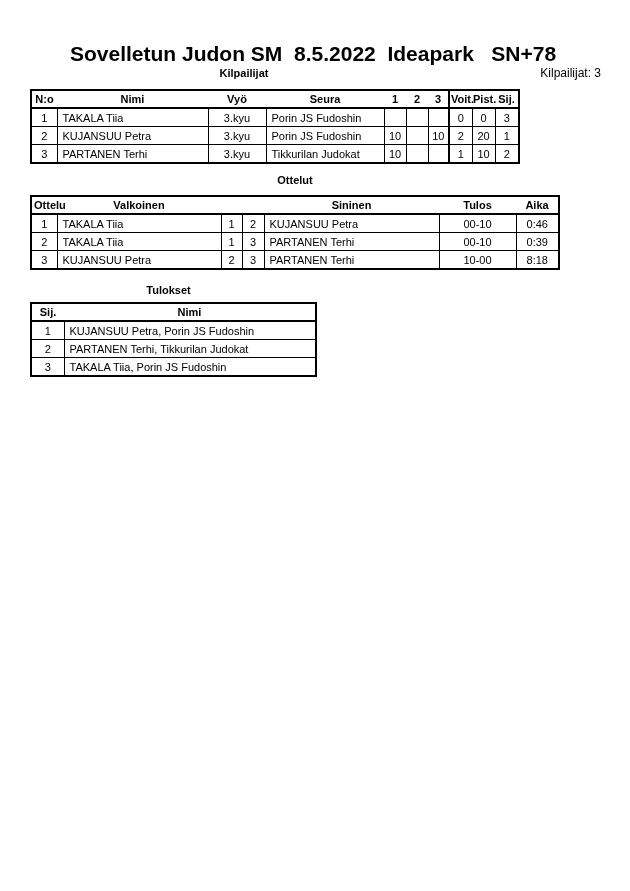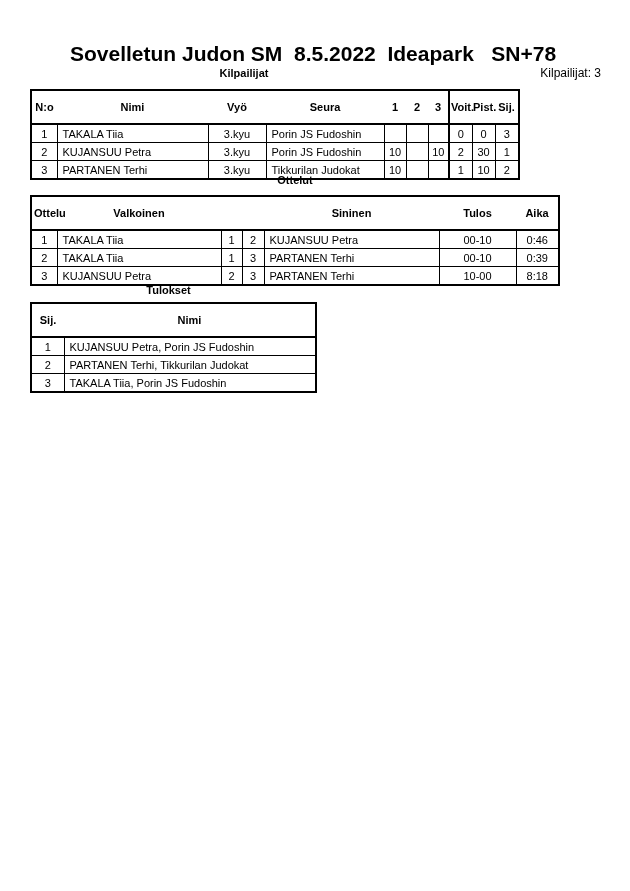--- a/index.html
+++ b/index.html
@@ -41,21 +41,21 @@
     table-layout: fixed;
     font-size: 11px;
     border: 2px solid #000000;
     background: #ffffff;
   }
   table.tbl th {
     font-weight: bold;
     border: none;
     border-bottom: 2px solid #000000;
     height: 16px;
-    padding: 8px 1px;
+    padding: 0 1px;
     white-space: nowrap;
     overflow: visible;
     text-align: center;
     font-size: 11px;
   }
   table.tbl td {
     border: 1px solid #000000;
     height: 17px;
     padding: 0 2px;
     white-space: nowrap;
@@ -120,21 +120,21 @@
       </tr>
       <tr>
         <td>2</td>
         <td class="tl">KUJANSUU Petra</td>
         <td>3.kyu</td>
         <td class="tl">Porin JS Fudoshin</td>
         <td>10</td>
         <td></td>
         <td>10</td>
         <td class="thickL">2</td>
-        <td>30</td>
+        <td>20</td>
         <td>1</td>
       </tr>
       <tr>
         <td>3</td>
         <td class="tl">PARTANEN Terhi</td>
         <td>3.kyu</td>
         <td class="tl">Tikkurilan Judokat</td>
         <td>10</td>
         <td></td>
         <td></td>

